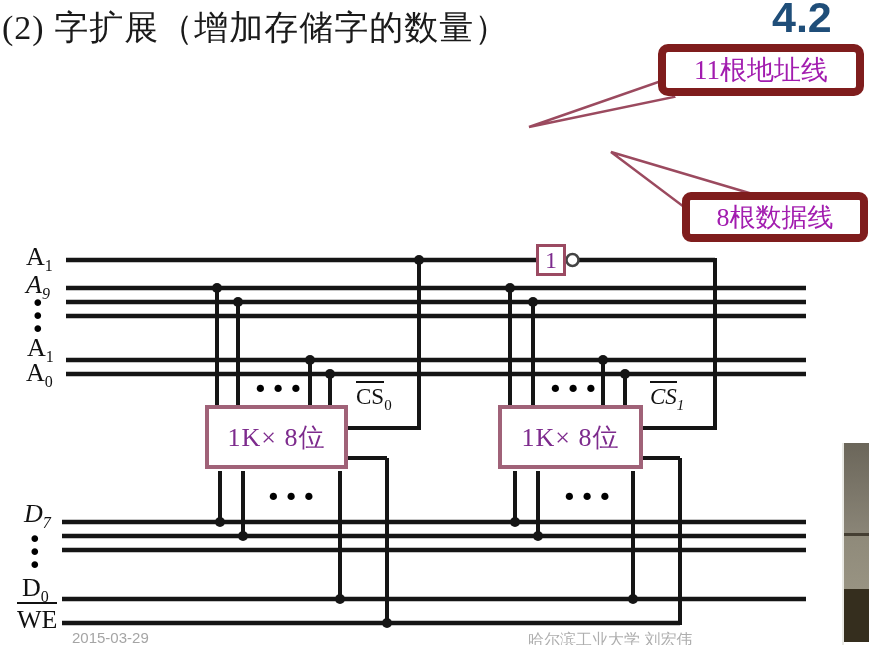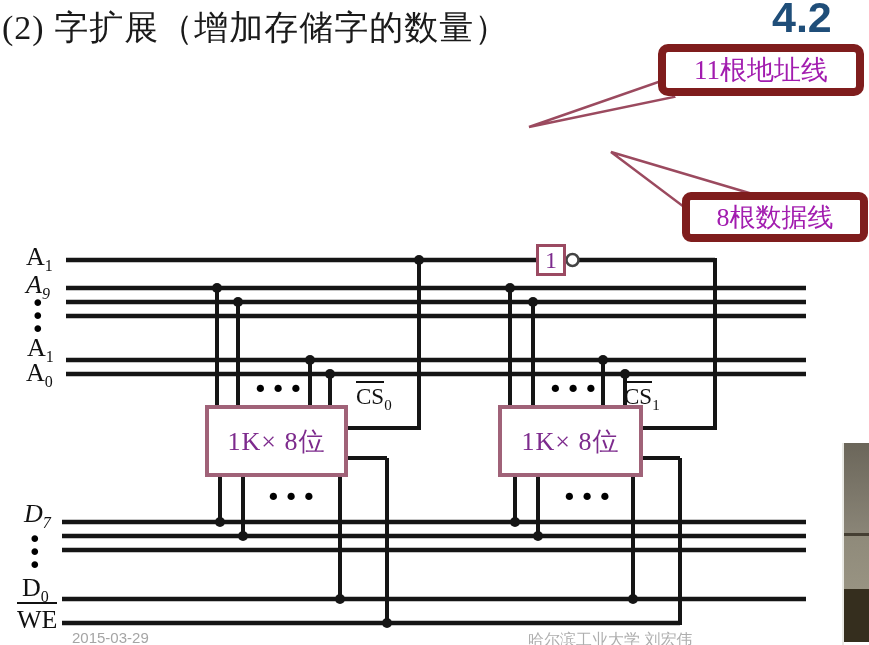--- a/index.html
+++ b/index.html
@@ -27,21 +27,21 @@
 
   .callout {
     position:absolute; background:#fff; border:8px solid #7f1d1d;
     display:flex; align-items:center; justify-content:center;
     font-size:27px; color:#a21caf; z-index:3; white-space:nowrap;
   }
   .callout.addr { left:658px; top:44px; width:206px; height:52px; border-radius:10px; }
   .callout.data { left:682px; top:192px; width:186px; height:50px; border-radius:9px; font-size:26px; }
 
   .chip {
-    position:absolute; top:405px; height:72px; background:#fff;
+    position:absolute; top:405px; height:64px; background:#fff;
     border:4px solid #a06278; z-index:2;
     display:flex; align-items:center; justify-content:center;
   }
   .chip .chip-label { color:#7d2b8d; font-size:26px; letter-spacing:1px; }
   .chip.left  { left:205px; width:143px; }
   .chip.right { left:498px; width:145px; }
 
   .inverter {
     position:absolute; left:536px; top:244px; width:30px; height:32px;
     background:#fff; border:3px solid #9b4a62; z-index:2;
@@ -183,21 +183,21 @@
   <div class="sig" style="left:26px; top:359px;"><span>A</span><sub>0</sub></div>
 
   <div class="sig" style="left:24px; top:500px;font-style:italic;"><span>D</span><sub>7</sub></div>
   <div class="dots-v" style="left:28px; top:533px;">•
 •
 •</div>
   <div class="sig" style="left:22px; top:574px;"><span>D</span><sub>0</sub></div>
   <div class="sig" style="left:17px; top:606px;"><span class="ovl">WE</span></div>
 
   <div class="cs-label" style="left:356px; top:384px;"><span class="ovl">CS</span><sub>0</sub></div>
-  <div class="cs-label" style="left:624px; top:384px;"><span class="ovl">CS</span><sub>1</sub></div>
+  <div class="cs-label" style="left:650px; top:384px;font-style:italic;"><span class="ovl">CS</span><sub>1</sub></div>
 
   <div class="dots-h" style="left:253px; top:378px;">•••</div>
   <div class="dots-h" style="left:548px; top:378px;">•••</div>
   <div class="dots-h" style="left:266px; top:486px;">•••</div>
   <div class="dots-h" style="left:562px; top:486px;">•••</div>
 
   <div class="chip left">
     <span class="chip-label">1K× 8位</span>
   </div>
   <div class="chip right">

